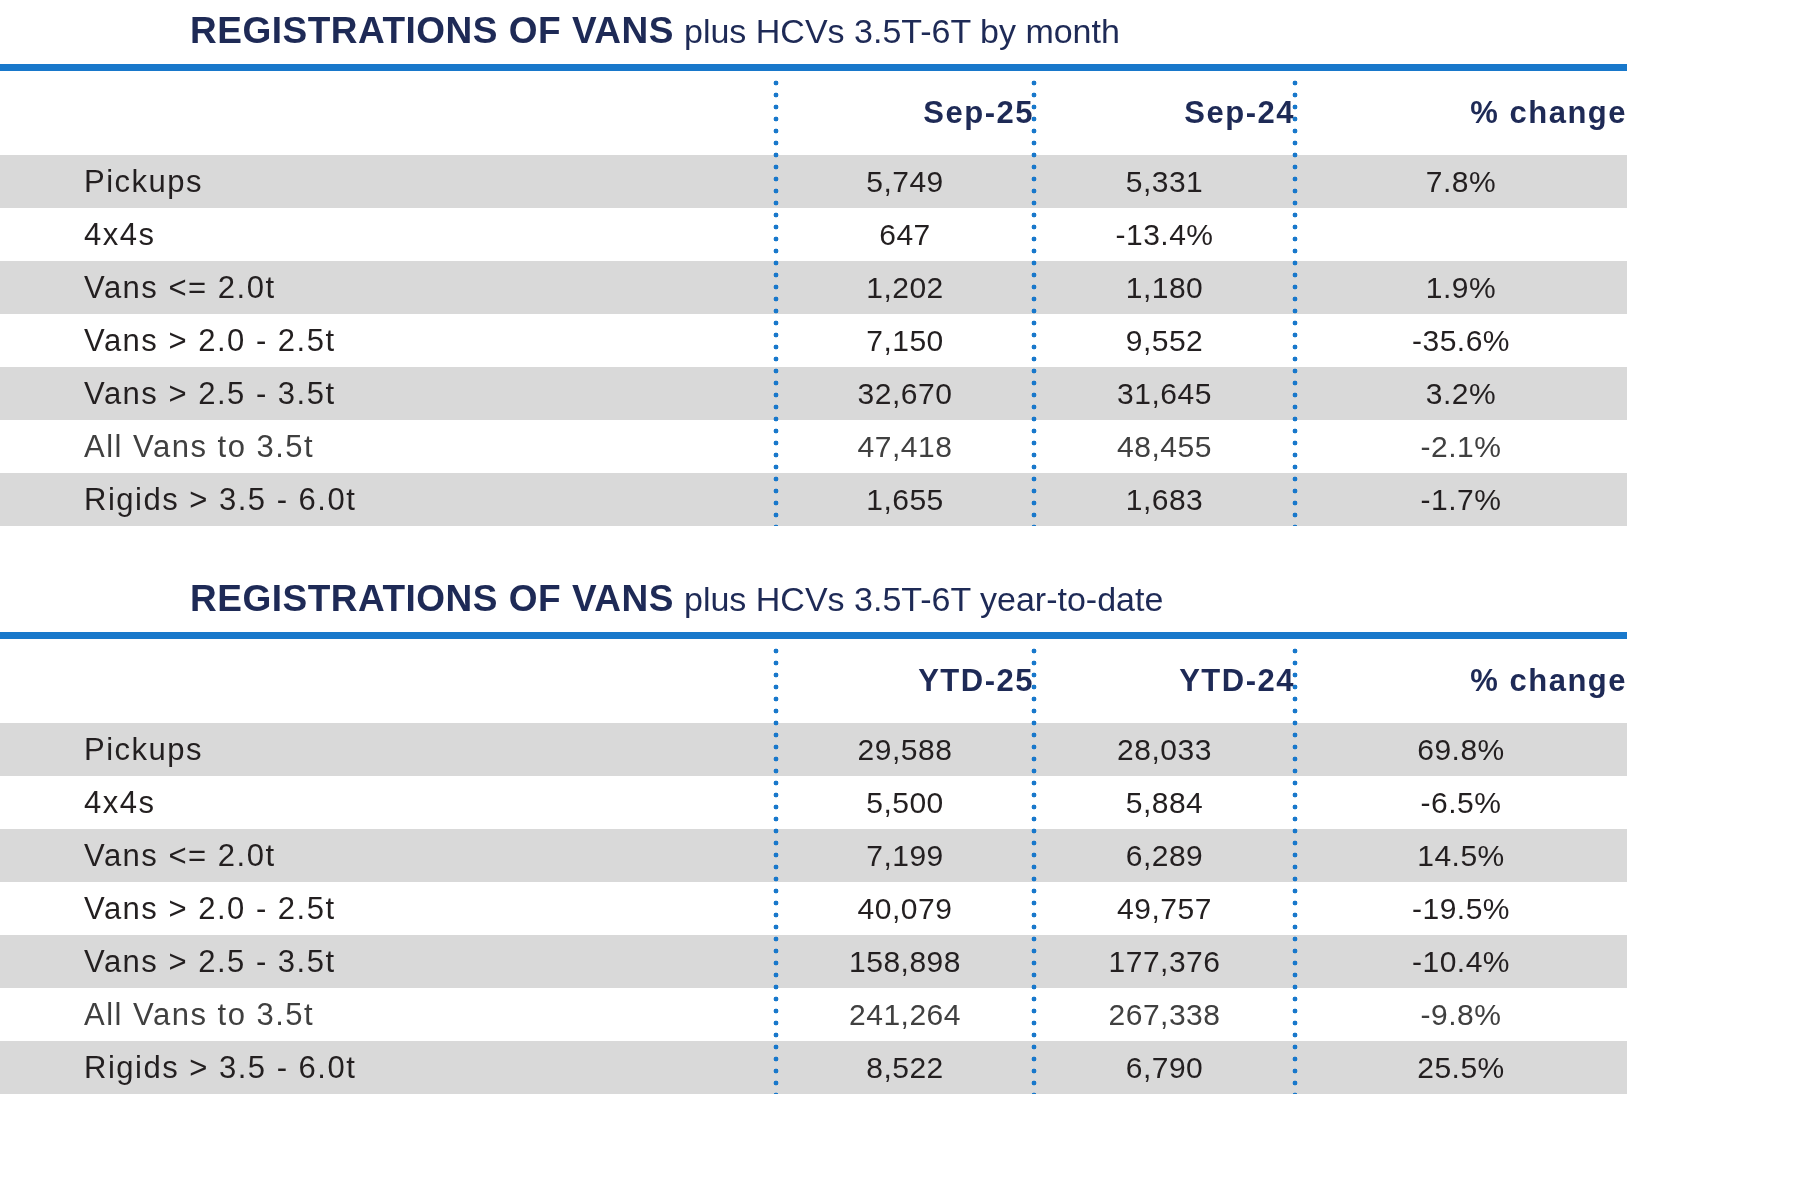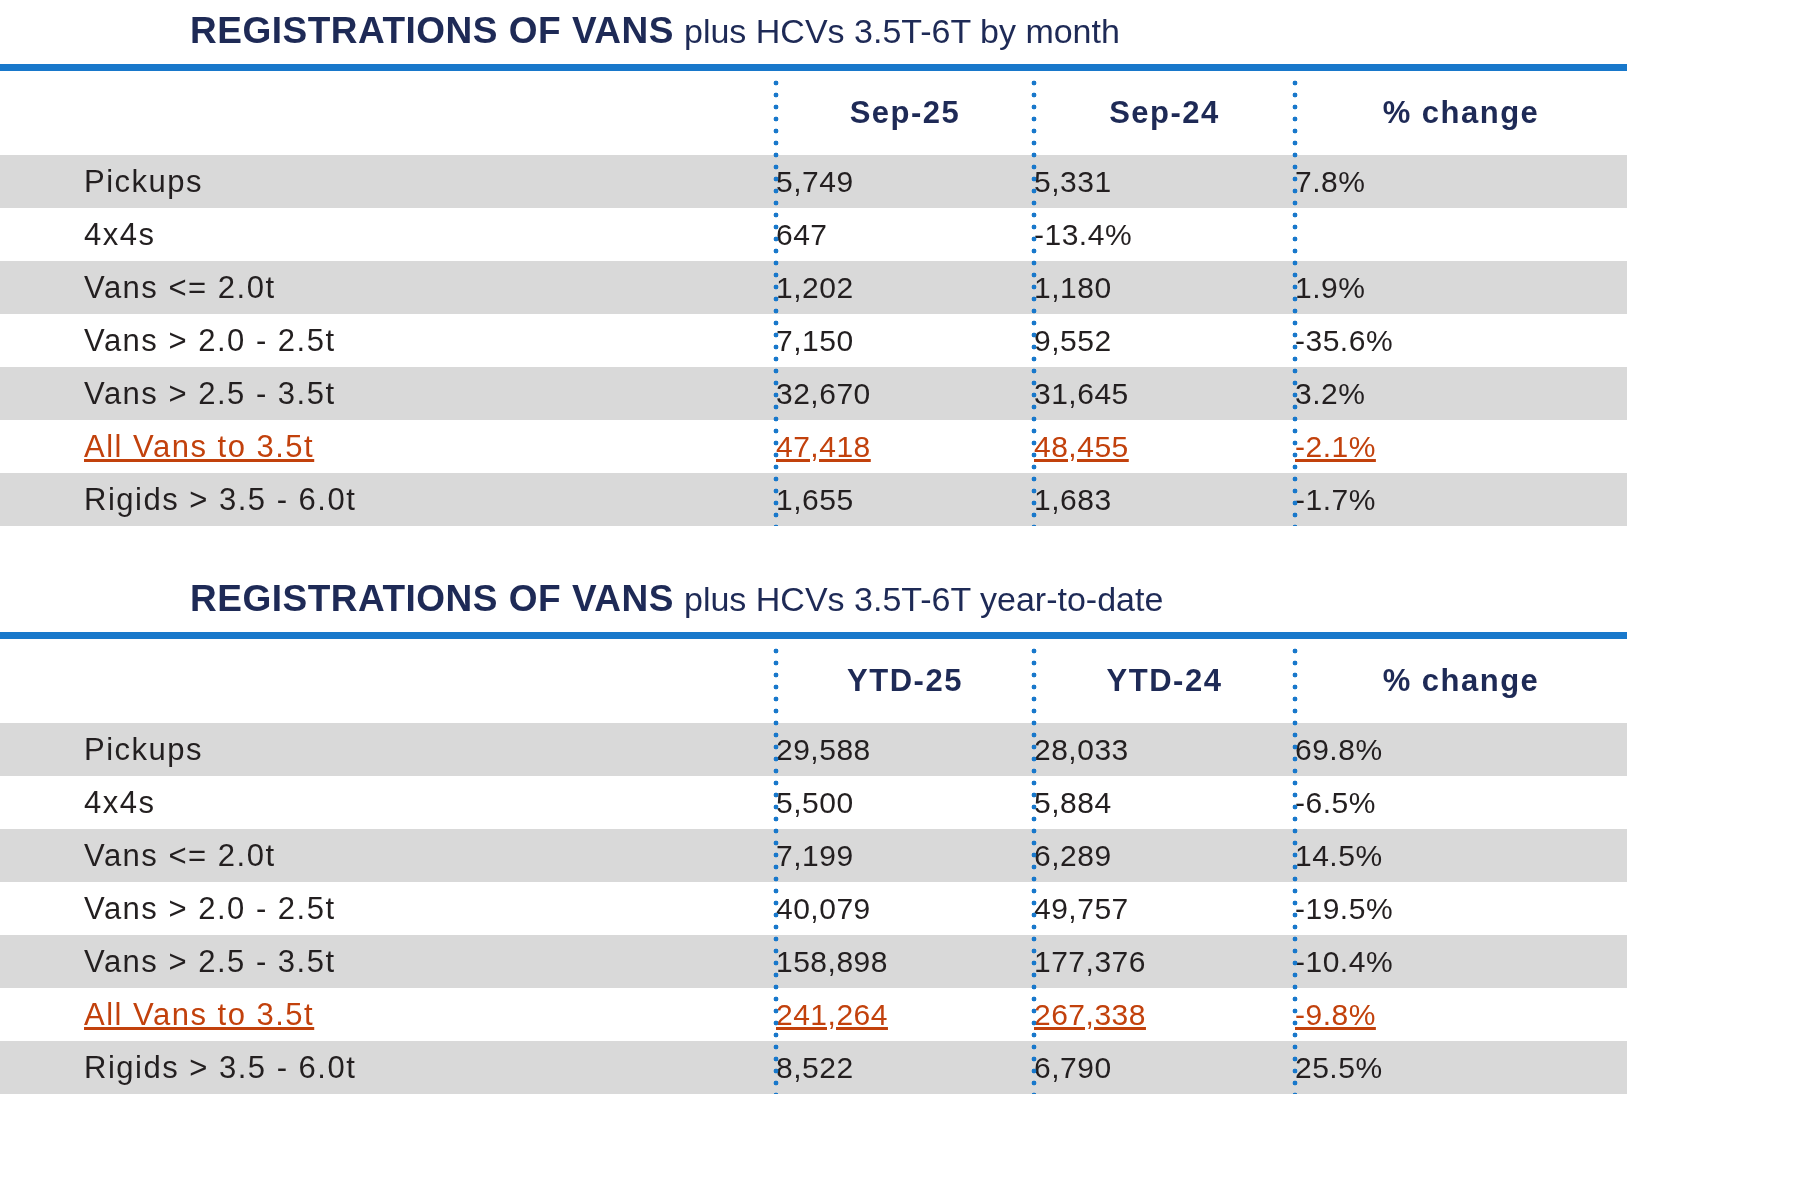--- a/index.html
+++ b/index.html
@@ -45,35 +45,36 @@
   }
   .thead, .row {
     display: grid;
     grid-template-columns: 776px 258px 261px 332px;
     align-items: center;
   }
   .thead { height: 84px; }
   .row { height: 53px; font-size: 30px; }
   .row.gray { background: #d9d9d9; }
   .th {
-    text-align: center;
+    text-align: right;
     font-size: 31px;
     font-weight: bold;
     color: #1e2a56;
     letter-spacing: 1.5px;
   }
   .cell.label {
     padding-left: 84px;
     font-size: 31px;
     letter-spacing: 1.5px;
   }
   .cell.num {
+    text-align: center;
     letter-spacing: 0.5px;
   }
-  .row.emphasis { color: #c2410c; text-decoration: underline; }
+  .row.emphasis { color: #404040; }
   .divider {
     position: absolute;
     top: 6px;
     bottom: 0;
     width: 6px;
     background-image: radial-gradient(circle, #1878cb 2.1px, rgba(255,255,255,0) 2.7px);
     background-size: 6px 12px;
     background-repeat: repeat-y;
     background-position: center 0;
   }

